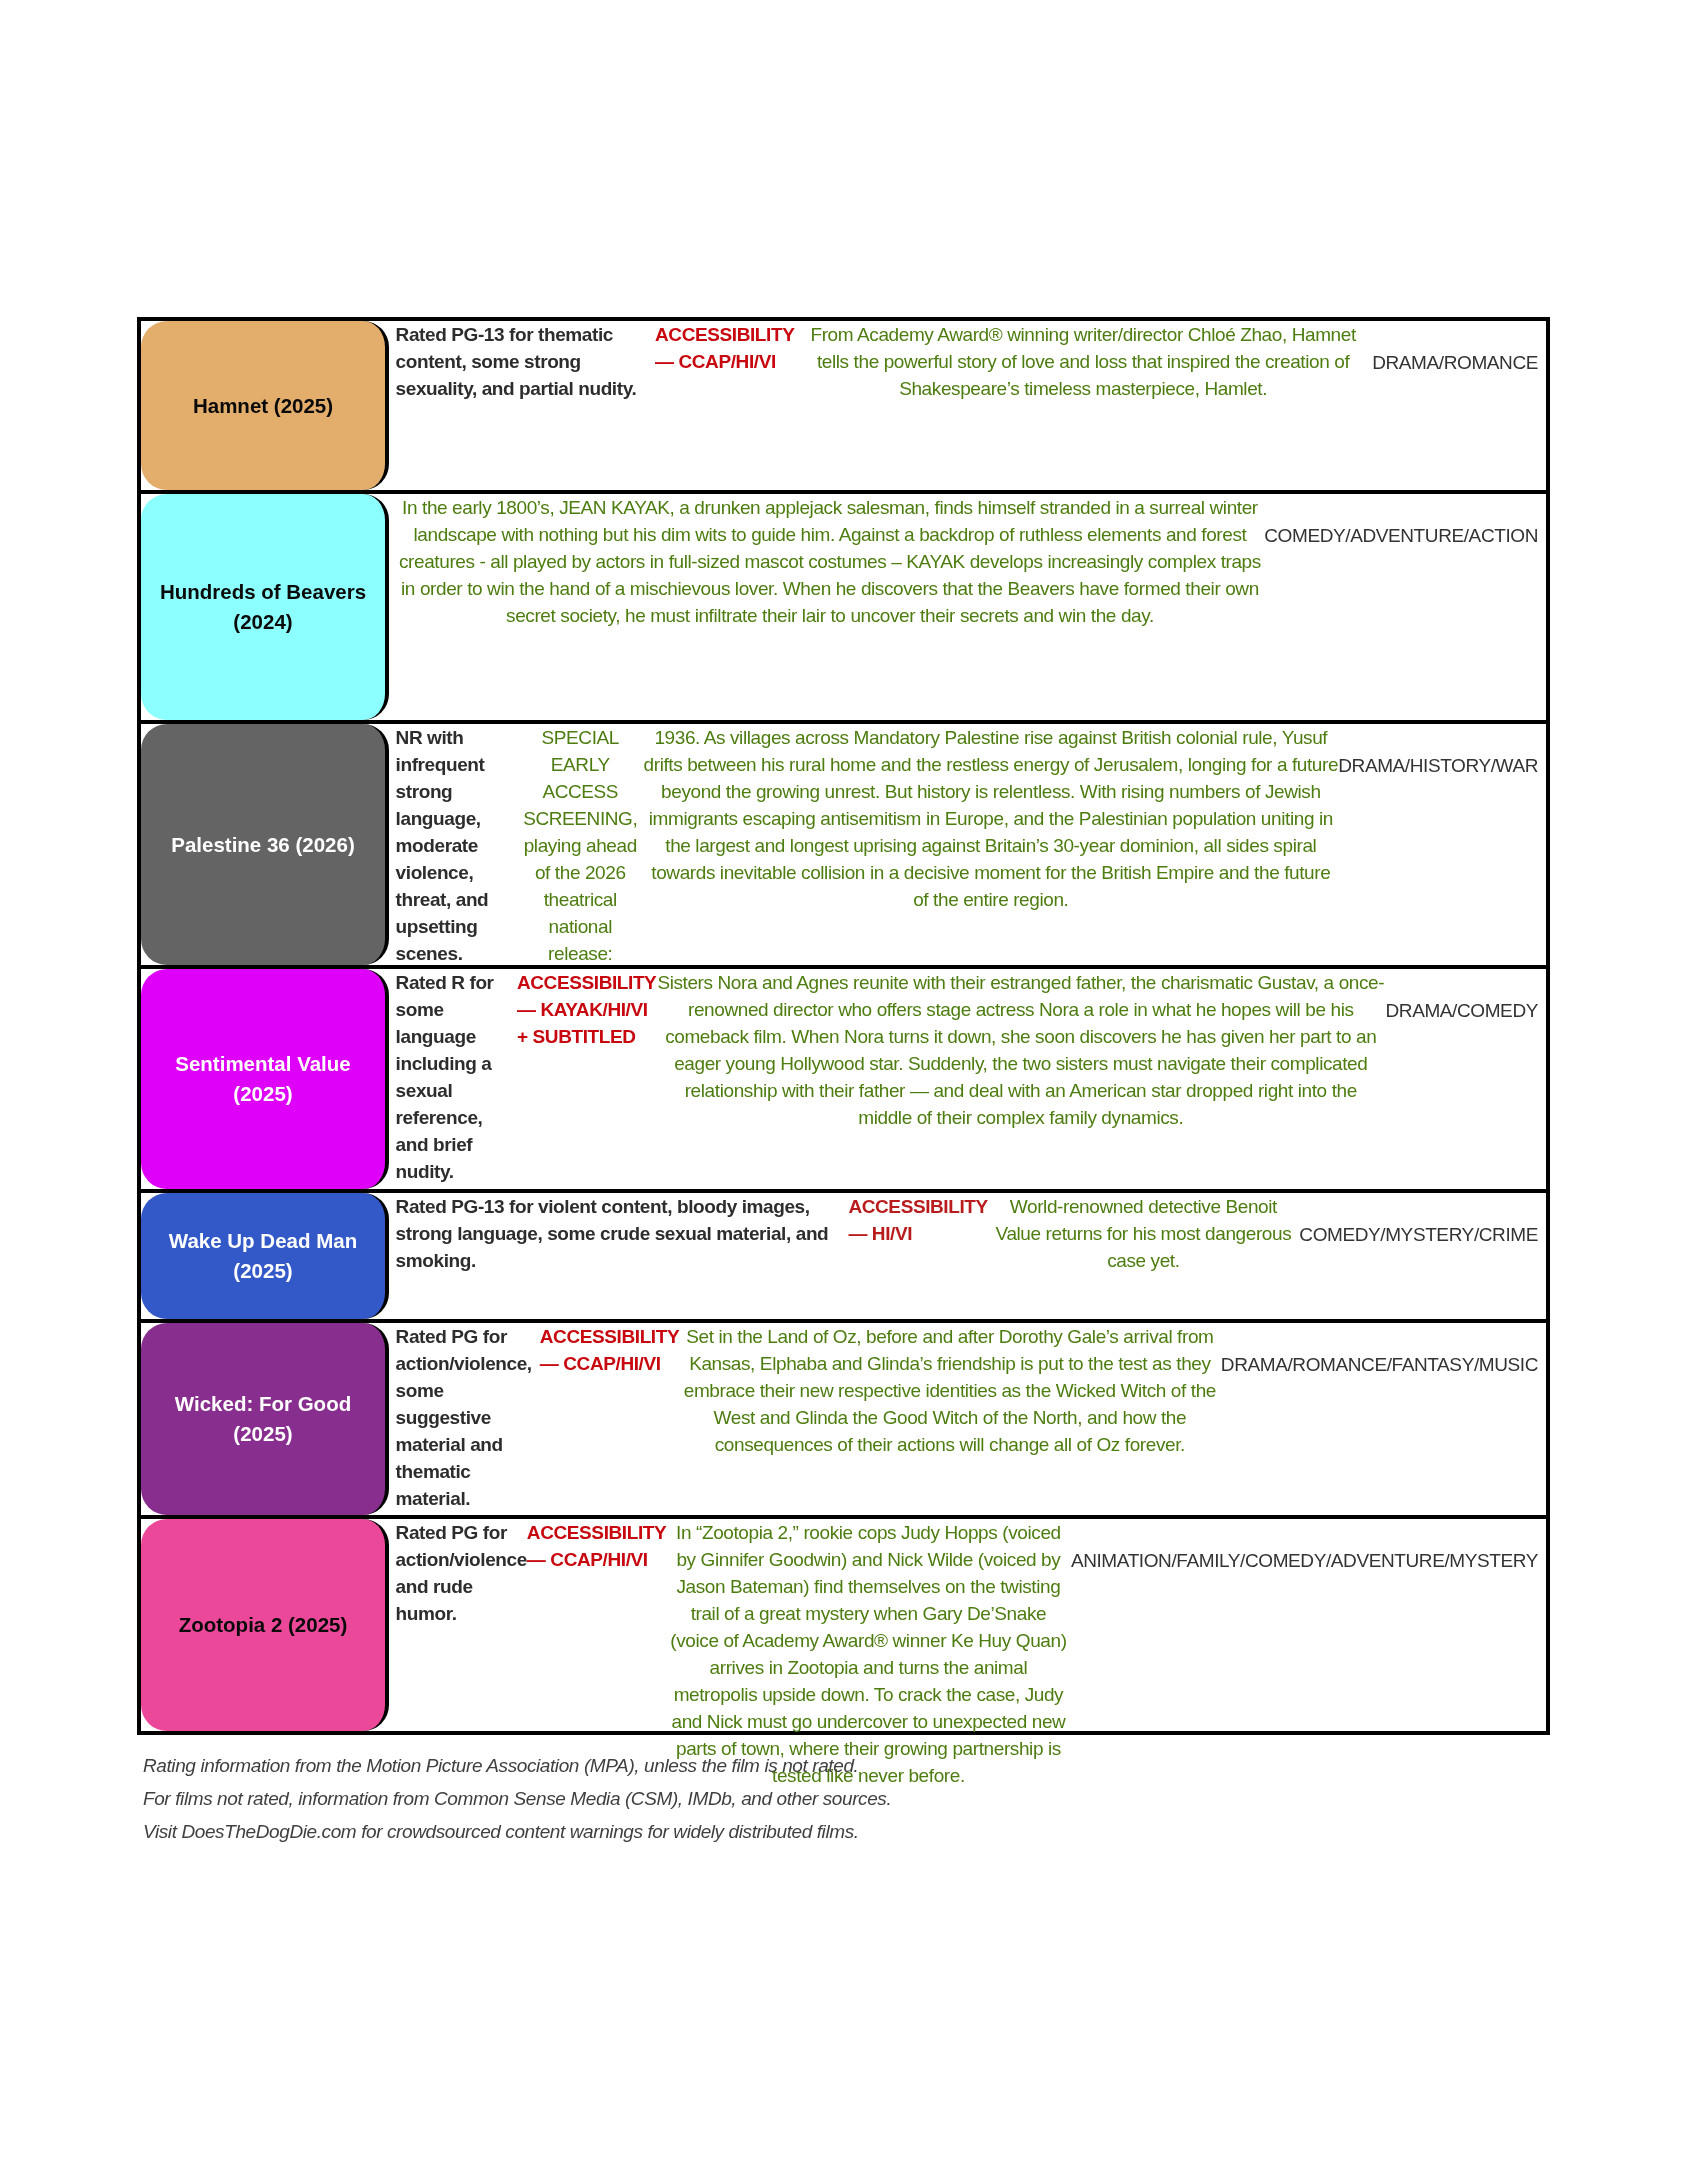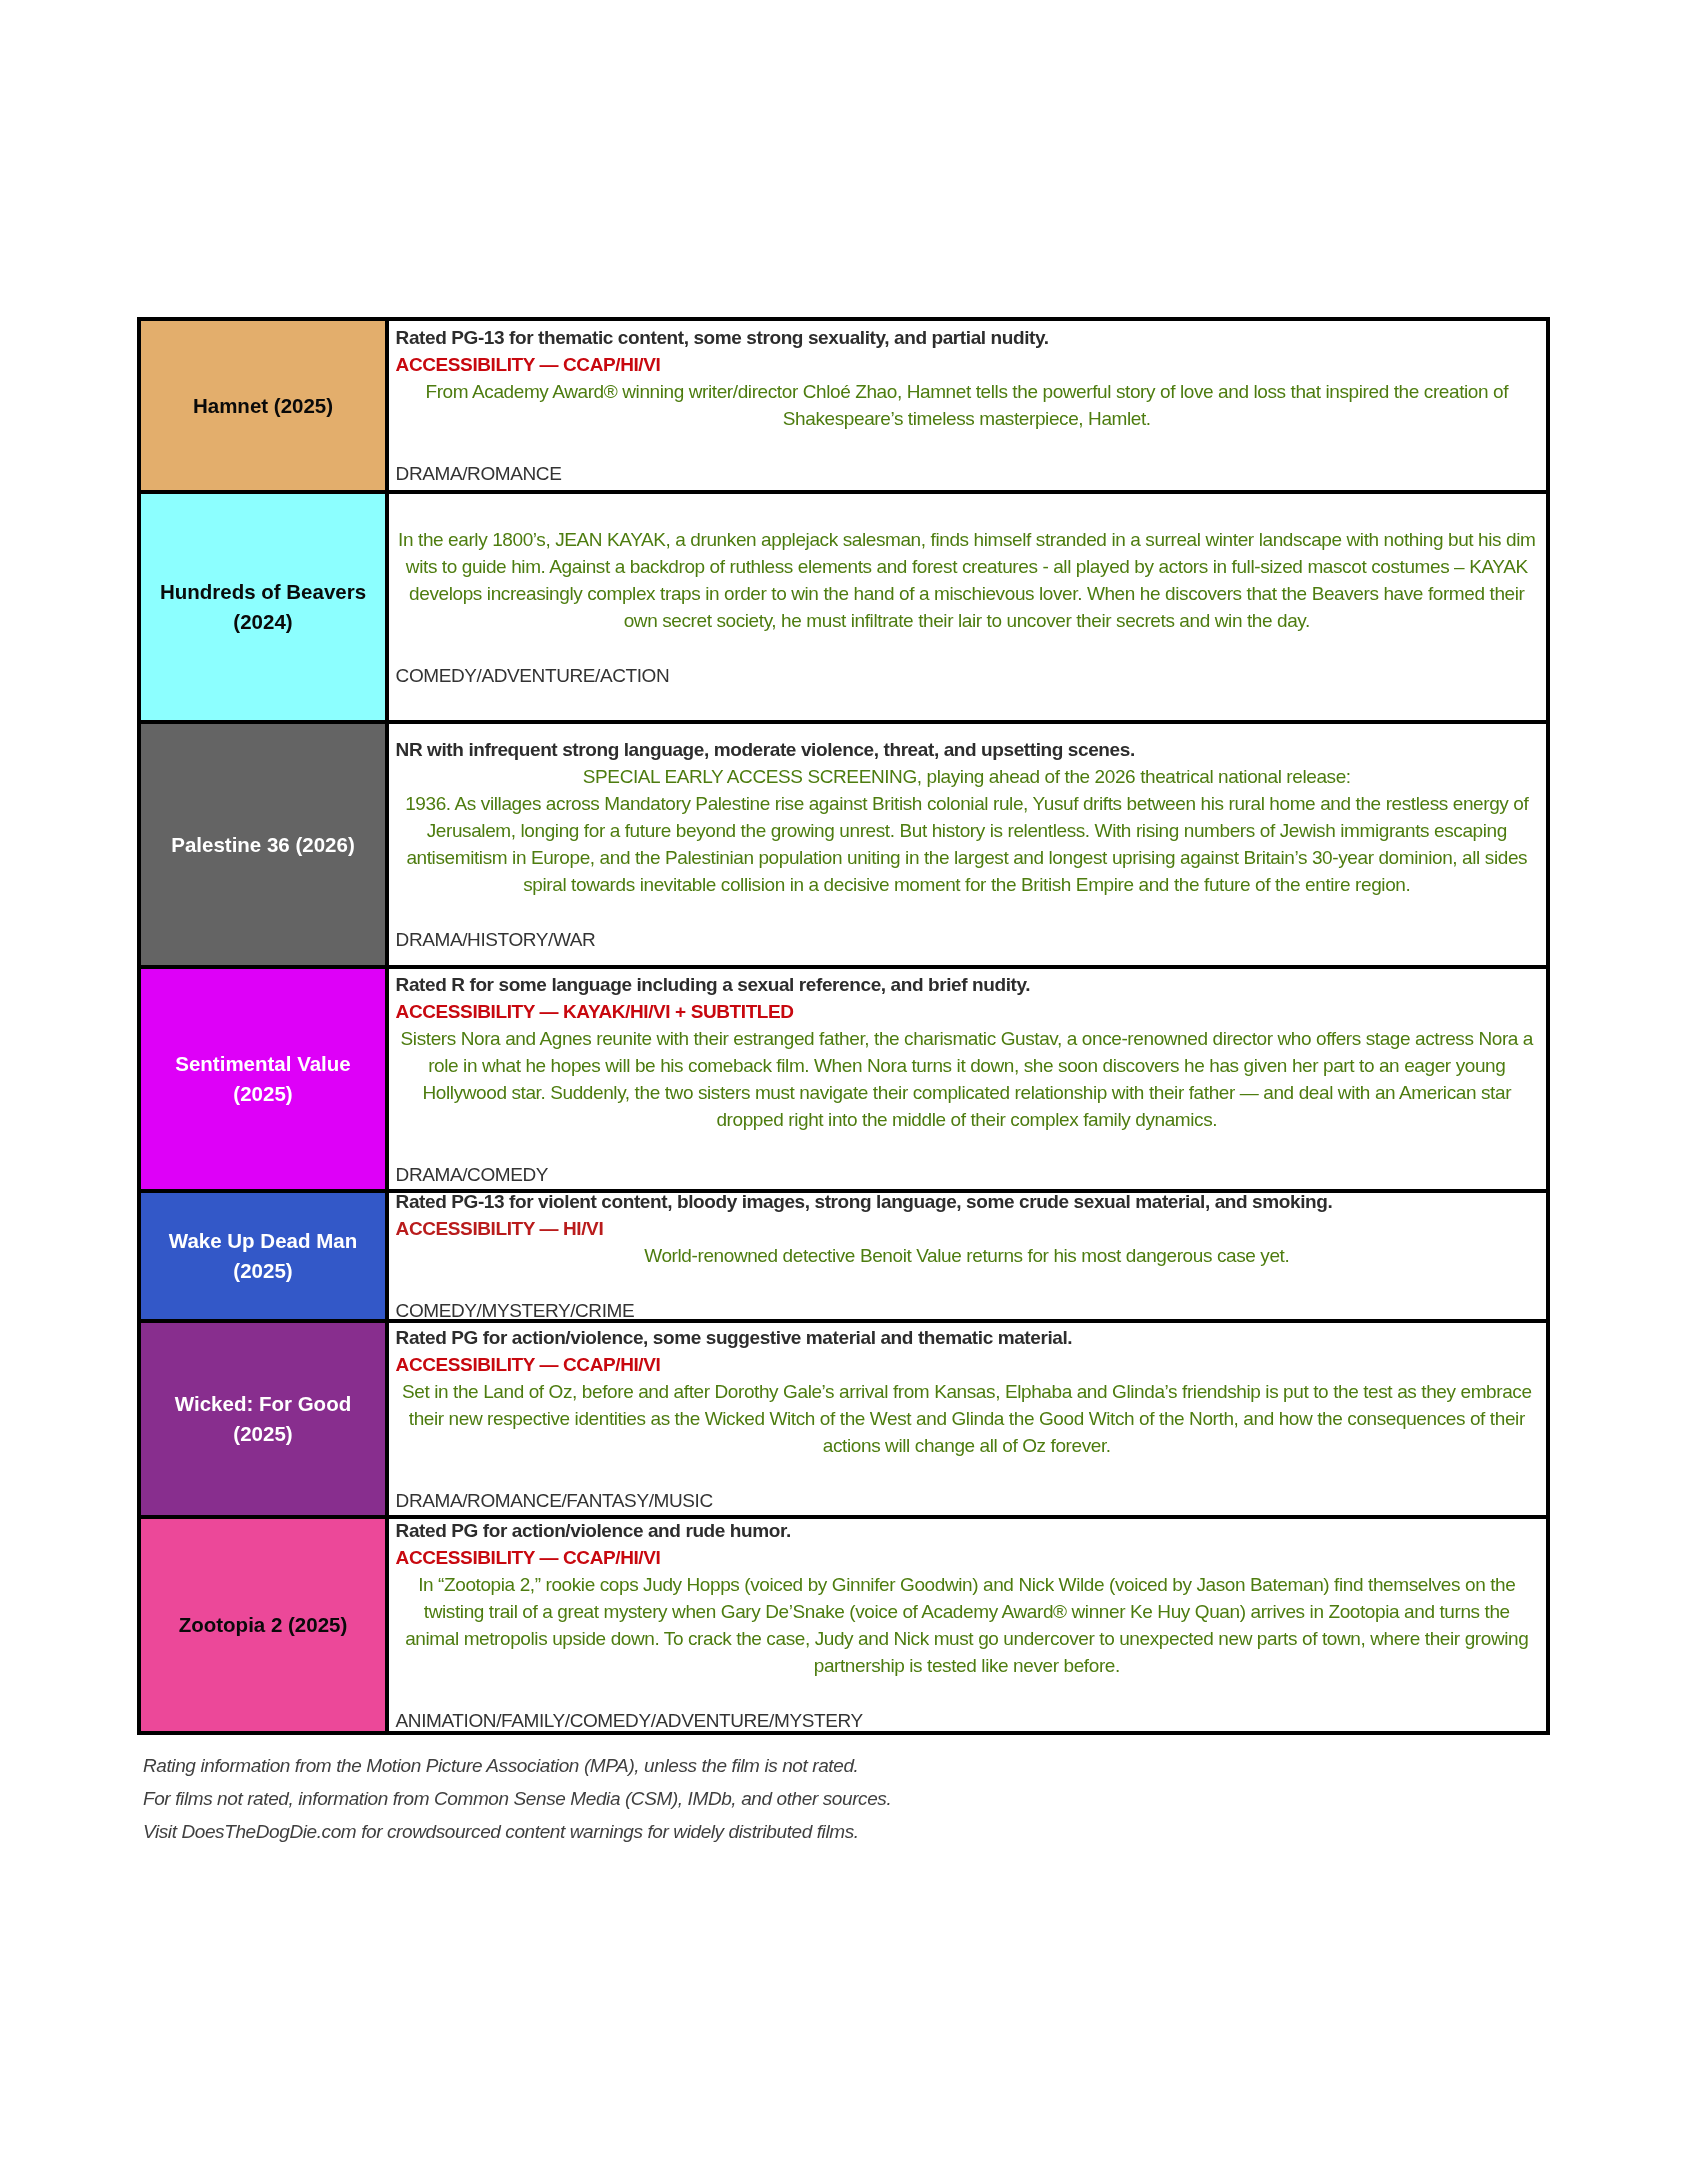--- a/index.html
+++ b/index.html
@@ -5,23 +5,23 @@
   html, body { margin: 0; padding: 0; background: #ffffff; }
   body { width: 1687px; height: 2183px; position: relative; overflow: hidden;
          font-family: "Liberation Sans", sans-serif; color: #2f2f2f; }
   .tbl { position: absolute; left: 137px; top: 317px; width: 1413px;
          border: 4.6px solid #000; box-sizing: border-box; }
   .row { display: flex; border-top: 4.6px solid #000; box-sizing: border-box; }
   .row:first-child { border-top: none; }
   .title-cell { width: 248px; flex: 0 0 248px; border-right: 4.6px solid #000;
                 display: flex; align-items: center; justify-content: center;
                 text-align: center; font-weight: bold; font-size: 20.5px; line-height: 30px;
-                padding: 0 9.3px; box-sizing: border-box; }
+                padding: 0 9.3px; box-sizing: border-box; border-radius: 26px; }
   .title-cell span { display: block; }
-  .desc-cell { flex: 1; padding: 0 8px 0 6.6px; display: flex; flex-direction: column;
+  .desc-cell { flex: 1; padding: 0 8px 0 6.6px; display: flex; 
                justify-content: center; font-size: 19px; line-height: 27px;
                letter-spacing: -0.4px; box-sizing: border-box; }
   .desc-cell div { white-space: normal; }
   .rating { font-weight: bold; color: #2d2d2d; }
   .access { font-weight: bold; color: #c8080f; }
   .body-text { color: #4d7c0f; text-align: center; }
   .genre { color: #333; margin-top: 28px; }
   .dark-text { color: #0a0a0a; }
   .light-text { color: #ffffff; }
   .footer { position: absolute; left: 143px; top: 1749px; font-style: italic;

